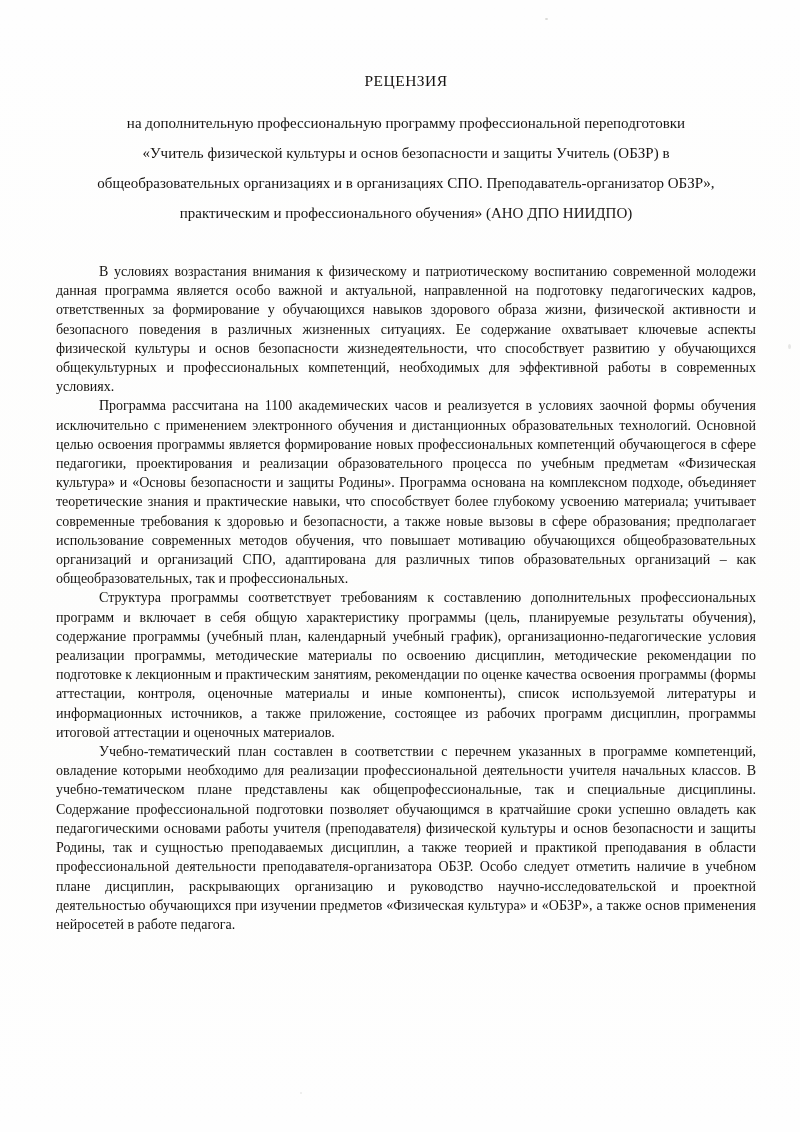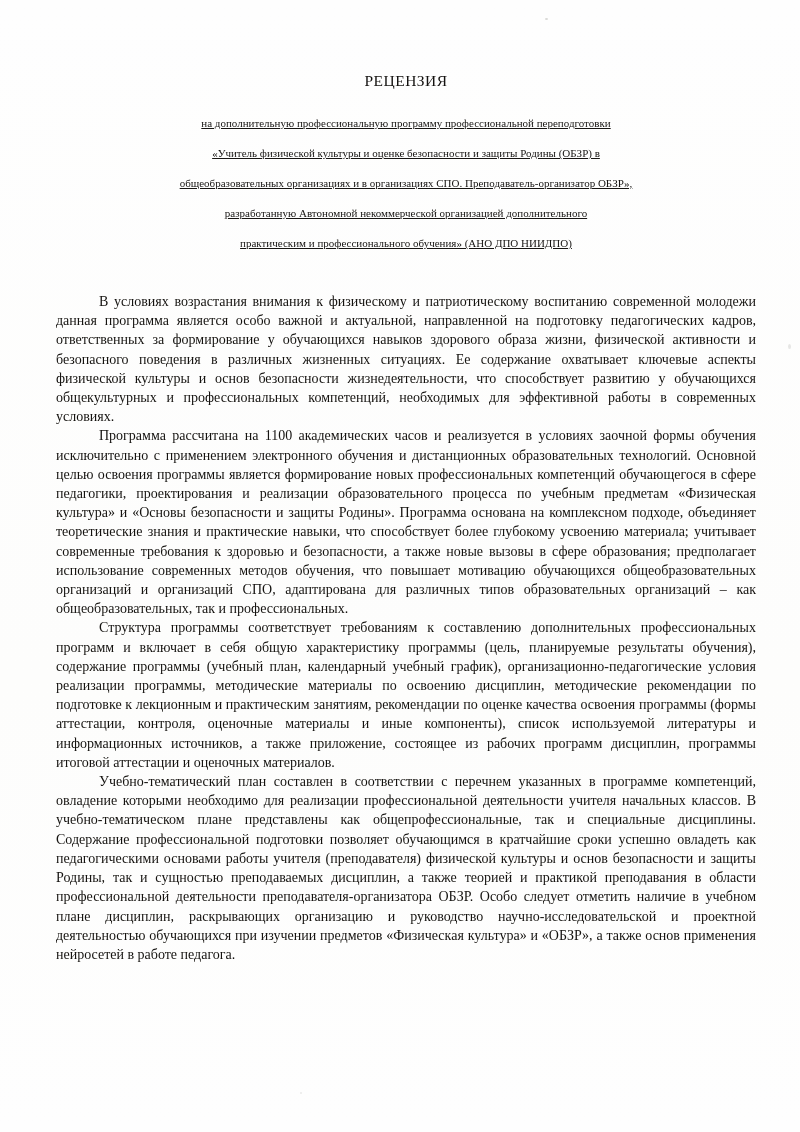--- a/index.html
+++ b/index.html
@@ -31,25 +31,24 @@
     letter-spacing: 0.5px;
     color: #141210;
   }
 
   .header-block {
     margin-top: 18px;
   }
 
   .header-line {
     text-align: center;
-    font-size: 11px;
+    font-size: 15px;
     line-height: 30px;
     color: #161412;
     white-space: nowrap;
-    text-decoration: underline;
   }
 
   .body-block {
     margin-top: 34px;
   }
 
   .body-block p {
     font-size: 14px;
     line-height: 19.2px;
     text-align: justify;
@@ -74,23 +73,22 @@
 <div class="page">
 
   <div class="speck speck-1"></div>
   <div class="speck speck-2"></div>
   <div class="speck speck-3"></div>
 
   <h1 class="title">РЕЦЕНЗИЯ</h1>
 
   <div class="header-block">
     <div class="header-line">на дополнительную профессиональную программу профессиональной переподготовки</div>
-    <div class="header-line">«Учитель физической культуры и оценке безопасности и защиты Родины (ОБЗР) в</div>
+    <div class="header-line">«Учитель физической культуры и основ безопасности и защиты Учитель (ОБЗР) в</div>
     <div class="header-line">общеобразовательных организациях и в организациях СПО. Преподаватель-организатор ОБЗР»,</div>
-    <div class="header-line">разработанную Автономной некоммерческой организацией дополнительного</div>
     <div class="header-line">практическим и профессионального обучения» (АНО ДПО НИИДПО)</div>
   </div>
 
   <div class="body-block">
     <p>В условиях возрастания внимания к физическому и патриотическому воспитанию современной молодежи данная программа является особо важной и актуальной, направленной на подготовку педагогических кадров, ответственных за формирование у обучающихся навыков здорового образа жизни, физической активности и безопасного поведения в различных жизненных ситуациях. Ее содержание охватывает ключевые аспекты физической культуры и основ безопасности жизнедеятельности, что способствует развитию у обучающихся общекультурных и профессиональных компетенций, необходимых для эффективной работы в современных условиях.</p>
     <p>Программа рассчитана на 1100 академических часов и реализуется в условиях заочной формы обучения исключительно с применением электронного обучения и дистанционных образовательных технологий. Основной целью освоения программы является формирование новых профессиональных компетенций обучающегося в сфере педагогики, проектирования и реализации образовательного процесса по учебным предметам «Физическая культура» и «Основы безопасности и защиты Родины». Программа основана на комплексном подходе, объединяет теоретические знания и практические навыки, что способствует более глубокому усвоению материала; учитывает современные требования к здоровью и безопасности, а также новые вызовы в сфере образования; предполагает использование современных методов обучения, что повышает мотивацию обучающихся общеобразовательных организаций и организаций СПО, адаптирована для различных типов образовательных организаций – как общеобразовательных, так и профессиональных.</p>
     <p>Структура программы соответствует требованиям к составлению дополнительных профессиональных программ и включает в себя общую характеристику программы (цель, планируемые результаты обучения), содержание программы (учебный план, календарный учебный график), организационно-педагогические условия реализации программы, методические материалы по освоению дисциплин, методические рекомендации по подготовке к лекционным и практическим занятиям, рекомендации по оценке качества освоения программы (формы аттестации, контроля, оценочные материалы и иные компоненты), список используемой литературы и информационных источников, а также приложение, состоящее из рабочих программ дисциплин, программы итоговой аттестации и оценочных материалов.</p>
     <p>Учебно-тематический план составлен в соответствии с перечнем указанных в программе компетенций, овладение которыми необходимо для реализации профессиональной деятельности учителя начальных классов. В учебно-тематическом плане представлены как общепрофессиональные, так и специальные дисциплины. Содержание профессиональной подготовки позволяет обучающимся в кратчайшие сроки успешно овладеть как педагогическими основами работы учителя (преподавателя) физической культуры и основ безопасности и защиты Родины, так и сущностью преподаваемых дисциплин, а также теорией и практикой преподавания в области профессиональной деятельности преподавателя-организатора ОБЗР. Особо следует отметить наличие в учебном плане дисциплин, раскрывающих организацию и руководство научно-исследовательской и проектной деятельностью обучающихся при изучении предметов «Физическая культура» и «ОБЗР», а также основ применения нейросетей в работе педагога.</p>
   </div>
 

